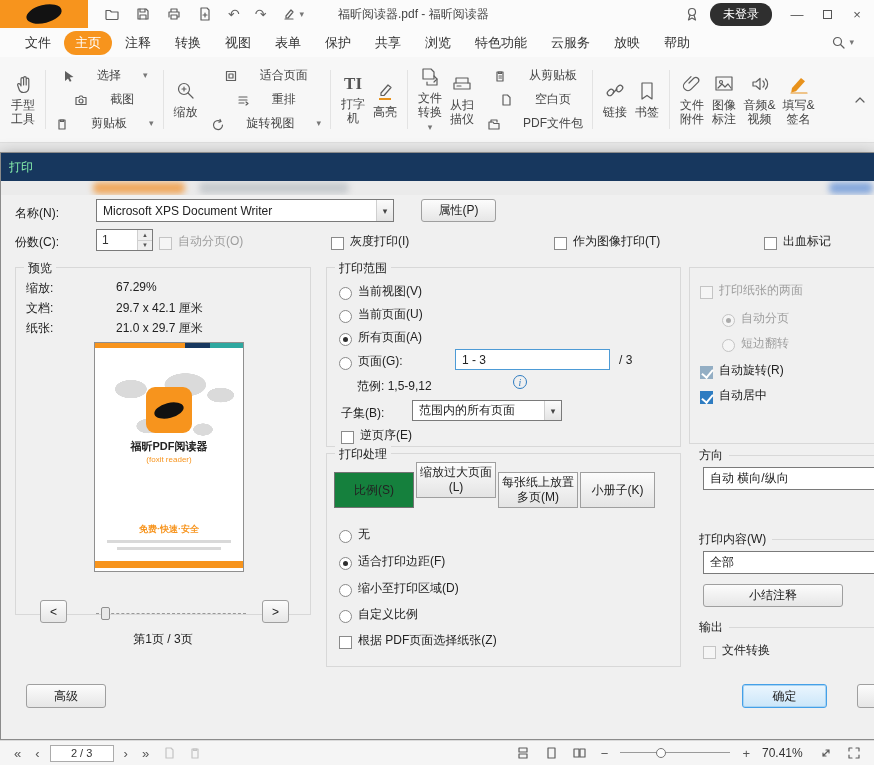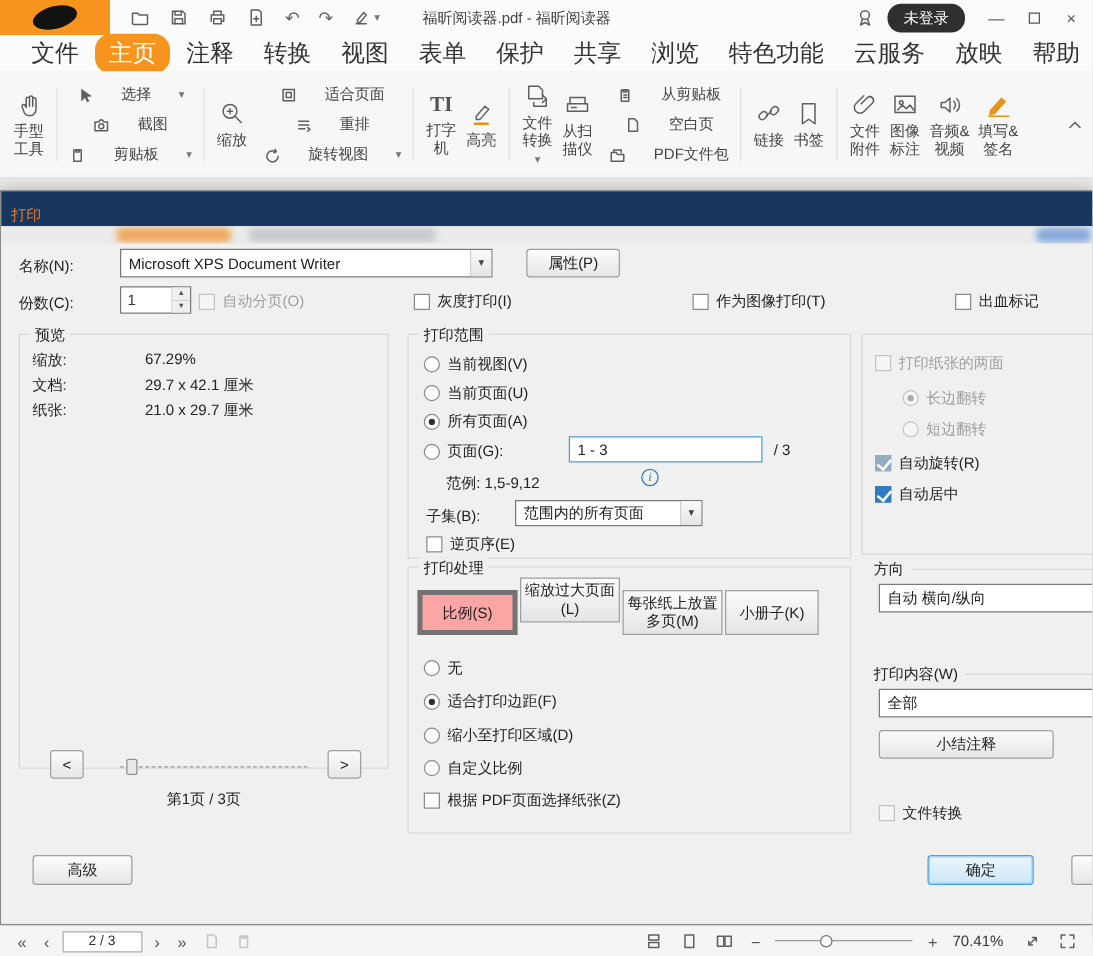--- a/index.html
+++ b/index.html
@@ -21,39 +21,39 @@
 .caret{font-size:9px;color:#777;line-height:1}
 .tb-title{margin-left:34px;font-size:12px;color:#444;white-space:nowrap}
 .tb-right{margin-left:auto;display:flex;align-items:center;gap:10px;padding-right:2px}
 .login-pill{background:#2F2F2F;color:#fff;border-radius:11px;padding:3px 13px;font-size:12px;white-space:nowrap}
 .win-btns{display:flex}
 .win-btn{width:30px;height:26px;display:flex;align-items:center;justify-content:center;color:#555;font-size:13px}
 .max-glyph{width:9px;height:9px;border:1px solid #555;display:block}
 
 
 .menubar{position:absolute;top:28px;left:0;width:874px;height:29px;background:#FBFBFB;display:flex;align-items:center;padding:0 14px;gap:2px}
-.menu-item{padding:3px 11px;font-size:19px;color:#333;white-space:nowrap}
+.menu-item{padding:3px 11px;font-size:13px;color:#333;white-space:nowrap}
 .menu-item.active{background:#F7941D;color:#fff;border-radius:13px}
 .menu-search{margin-left:auto;display:flex;align-items:center;gap:3px;color:#555;padding-right:6px}
 
 
 .ribbon{position:absolute;top:57px;left:0;width:874px;height:86px;background:#F7F7F7;border-bottom:1px solid #DFDFDF;display:flex;align-items:stretch;padding:5px 4px}
 .rsep{width:1px;background:#E3E3E3;margin:8px 3px;flex:none}
 .rgroup{display:flex;align-items:center;padding:0 3px;flex:none}
 .big-btn{display:flex;flex-direction:column;align-items:center;justify-content:center;gap:3px;padding:2px 3px;color:#444;text-align:center}
 .blabel{font-size:12px;line-height:14px;width:26px;word-break:break-all;display:block}
 .blabel.w5{width:33px}
 .small-col{display:flex;flex-direction:column;justify-content:center;gap:5px}
 .small-btn{display:flex;align-items:center;gap:22px;font-size:12px;color:#444;padding:1px 3px;white-space:nowrap}
 .ti-glyph{font-family:"Liberation Serif","DejaVu Serif",serif;font-size:17px;font-weight:bold;color:#555;line-height:20px}
 .ribbon-collapse{margin-left:auto;align-self:center;color:#777;padding-right:4px}
 
 
 .dialog{position:absolute;left:0;top:152px;width:874px;height:588px;border:1px solid #8B8B8B;border-right:0;box-shadow:0 5px 16px rgba(0,0,0,.45);background:#F0F0F0;display:flex;flex-direction:column}
-.dlg-title{height:28px;background:#17375E;color:#f97316;display:flex;align-items:flex-end;padding-left:8px;font-size:12px;flex:none}
+.dlg-title{height:28px;background:#17375E;color:#86efac;display:flex;align-items:center;padding-left:8px;font-size:12px;flex:none}
 .blur-strip{height:14px;background:#EBEBEB;position:relative;overflow:hidden;flex:none}
 .blob{position:absolute;top:1px;height:12px;border-radius:5px;filter:blur(3px)}
 .b1{left:92px;width:92px;background:#EFA85E}
 .b2{left:198px;width:150px;background:#C7CBCE}
 .b3{left:828px;width:44px;background:#86A8DC}
 .dlg-body{position:relative;flex:1;overflow:hidden;background:#F0F0F0}
 
 .flabel{position:absolute;font-size:12px;color:#222;white-space:nowrap}
 .dim{color:#9E9E9E}
 .combo{position:absolute;background:#fff;border:1px solid #7A7A7A;display:flex;align-items:stretch}
@@ -61,24 +61,24 @@
 .combo .carrow{width:17px;border-left:1px solid #CFCFCF;background:linear-gradient(#FBFBFB,#E4E4E4);display:flex;align-items:center;justify-content:center;font-size:9px;color:#444;flex:none}
 .tinput{position:absolute;background:#fff;border:1px solid #4D9BD6;display:flex;align-items:center;padding:0 6px;font-size:12px;color:#222}
 .spinner{position:absolute;background:#fff;border:1px solid #7A7A7A;display:flex}
 .spin-val{flex:1;display:flex;align-items:center;padding:0 5px}
 .spin-btns{width:15px;border-left:1px solid #CFCFCF;display:flex;flex-direction:column}
 .spin-btns span{flex:1;display:flex;align-items:center;justify-content:center;font-size:6px;color:#555;background:#EFEFEF}
 .spin-btns span:first-child{border-bottom:1px solid #CFCFCF}
 .wbtn{position:absolute;background:linear-gradient(#FCFCFC,#E6E6E6);border:1px solid #9F9F9F;border-radius:3px;font-size:12px;color:#222;display:flex;align-items:center;justify-content:center;font-family:inherit}
 .wbtn.primary{background:linear-gradient(#EBF6FE,#CBE6F9);border:1px solid #44A0E8;box-shadow:0 0 0 1px #A8D3F2 inset}
 .tbtn{position:absolute;background:linear-gradient(#FCFCFC,#E4E4E4);border:1px solid #9F9F9F;font-size:12px;line-height:15px;color:#222;display:flex;align-items:center;justify-content:center;text-align:center;padding:1px 2px;font-family:inherit}
-.tbtn.sel{background:#fca5a5;border:4px solid #737373}
+.tbtn.sel{background:#15803d;border:1px solid #737373}
 .group{position:absolute;border:1px solid #D8D8D8}
 .gtitle{position:absolute;top:-8px;left:8px;background:#F0F0F0;padding:0 4px;font-size:12px;color:#222}
-.citem,.ritem{position:absolute;display:flex;align-items:center;gap:6px;font-size:12px;color:#222;white-space:nowrap}
+.citem,.ritem{position:absolute;display:flex;align-items:flex-end;gap:6px;font-size:12px;color:#222;white-space:nowrap}
 .cb{width:13px;height:13px;border:1px solid #8A8A8A;background:#fff;flex:none;position:relative}
 .cb.dis{border-color:#C4C4C4;background:#F5F5F5}
 .cb.on{background:#2E7CC1;border-color:#2E7CC1}
 .cb.on::after{content:"";position:absolute;left:3px;top:0;width:5px;height:9px;border:solid #fff;border-width:0 2px 2px 0;transform:rotate(40deg)}
 .cb.on.mut{background:#93AEC4;border-color:#93AEC4}
 .rad{width:13px;height:13px;border-radius:50%;border:1px solid #8A8A8A;background:#fff;flex:none;position:relative}
 .rad.on::after{content:"";position:absolute;inset:3px;border-radius:50%;background:#2F2F2F}
 .rad.dis{border-color:#C4C4C4;background:#F5F5F5}
 .rad.on.dis::after{background:#ABABAB}
 .sect{position:absolute;display:flex;align-items:center;gap:6px;font-size:12px;color:#222}
@@ -423,20 +423,37 @@
 
     <div class="group" style="left:14px;top:72px;width:296px;height:348px">
       <span class="gtitle">预览</span>
       <span class="flabel" style="left:10px;top:12px">缩放:</span>
       <span class="flabel" style="left:100px;top:12px">67.29%</span>
       <span class="flabel" style="left:10px;top:32px">文档:</span>
       <span class="flabel" style="left:100px;top:32px">29.7 x 42.1 厘米</span>
       <span class="flabel" style="left:10px;top:52px">纸张:</span>
       <span class="flabel" style="left:100px;top:52px">21.0 x 29.7 厘米</span>
 
+      <div class="thumb">
+        <span class="t-top">
+            <i style="flex:5.5;background:#F7941D"></i>
+            <i style="flex:1.5;background:#17375E"></i>
+            <i style="flex:2;background:#2EA8A0"></i>
+          </span>
+        <span class="t-map"></span>
+        <span class="t-logo">
+            <i></i>
+          </span>
+        <span class="t-title">福昕PDF阅读器</span>
+        <span class="t-sub">(foxit reader)</span>
+        <span class="t-tag">免费·快速·安全</span>
+        <span class="t-line" style="top:197px;width:124px"></span>
+        <span class="t-line" style="top:204px;width:104px"></span>
+        <span class="t-bottom"></span>
+      </div>
 
       <button class="wbtn" style="left:24px;top:332px;width:27px;height:23px">&lt;</button>
       <div class="pv-slider">
         <span class="pv-track"></span>
         <span class="pv-handle"></span>
       </div>
       <button class="wbtn" style="left:246px;top:332px;width:27px;height:23px">&gt;</button>
       <div class="pv-pagelabel">第1页 / 3页</div>
     </div>
 
@@ -501,21 +518,21 @@
       </label>
     </div>
 
     <div class="group" style="left:688px;top:72px;width:220px;height:177px">
       <label class="citem" style="left:10px;top:14px">
         <span class="cb dis"></span>
         <span class="dim">打印纸张的两面</span>
       </label>
       <label class="ritem" style="left:32px;top:42px">
         <span class="rad on dis"></span>
-        <span class="dim">长边翻转</span>
+        <span class="dim">自动分页</span>
       </label>
       <label class="ritem" style="left:32px;top:67px">
         <span class="rad dis"></span>
         <span class="dim">短边翻转</span>
       </label>
       <label class="citem" style="left:10px;top:94px">
         <span class="cb on mut"></span>
         <span>自动旋转(R)</span>
       </label>
       <label class="citem" style="left:10px;top:119px">
@@ -536,20 +553,24 @@
     <div class="sect" style="left:698px;top:336px;width:176px">
       <span>打印内容(W)</span>
         <span class="line"></span>
     </div>
     <div class="combo" style="left:702px;top:356px;width:200px;height:23px">
       <span class="ctext">全部</span>
 
     </div>
     <button class="wbtn" style="left:702px;top:389px;width:140px;height:23px">小结注释</button>
 
+    <div class="sect" style="left:698px;top:424px;width:176px">
+      <span>输出</span>
+        <span class="line"></span>
+    </div>
     <label class="citem" style="left:702px;top:447px">
       <span class="cb dis"></span>
       <span>文件转换</span>
     </label>
 
     <button class="wbtn" style="left:25px;top:489px;width:80px;height:24px">高级</button>
     <button class="wbtn primary" style="left:741px;top:489px;width:85px;height:24px">确定</button>
     <button class="wbtn" style="left:856px;top:489px;width:80px;height:24px">取消</button>
   </div>
 </div>

